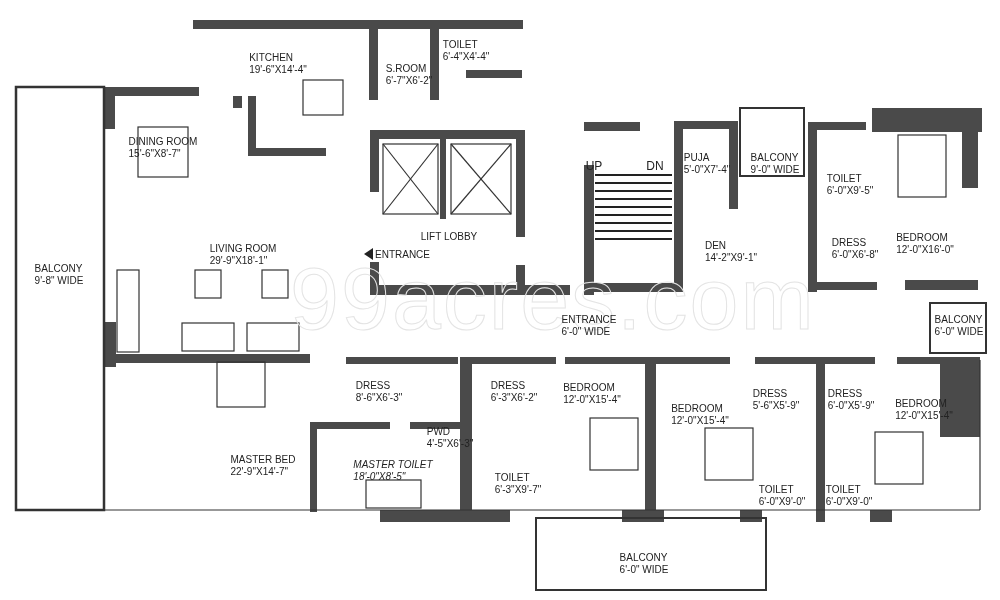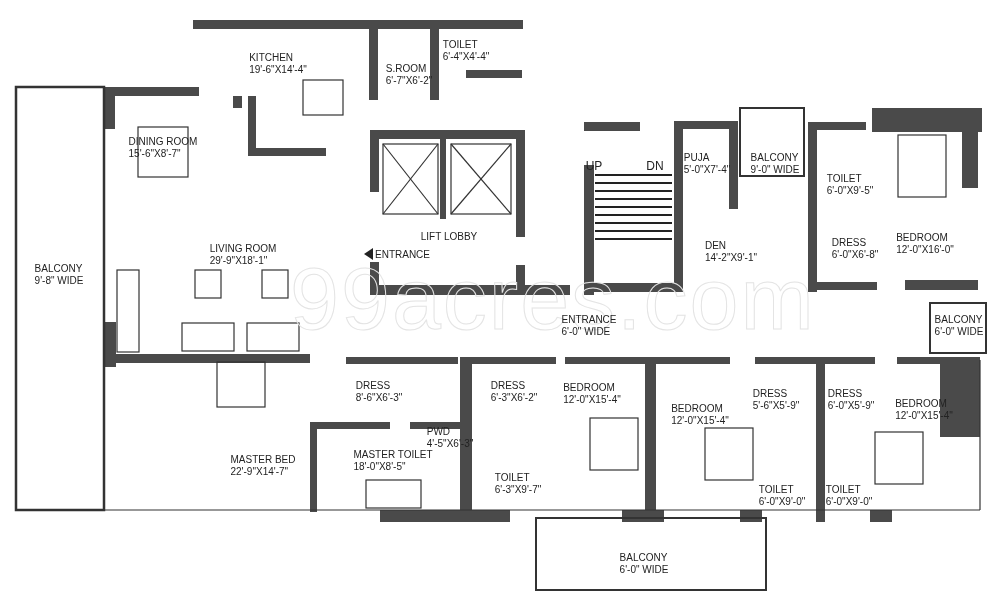--- a/index.html
+++ b/index.html
@@ -193,21 +193,21 @@
       <span>4'-5"X6'-3"</span>
     </div>
     <div class="lbl" style="left: 514px; top: 380px;">
       <span>DRESS</span>
       <span>6'-3"X6'-2"</span>
     </div>
     <div class="lbl" style="left: 240px; top: 454px; margin-left: 23px;">
       <span>MASTER BED</span>
       <span>22'-9"X14'-7"</span>
     </div>
-    <div class="lbl" style="left: 393px; top: 449px;">
+    <div class="lbl" style="left: 393px; top: 459px; font-style: italic;">
       <span>MASTER TOILET</span>
       <span>18'-0"X8'-5"</span>
     </div>
     <div class="lbl" style="left: 518px; top: 472px;">
       <span>TOILET</span>
       <span>6'-3"X9'-7"</span>
     </div>
     <div class="lbl" style="left: 592px; top: 382px;">
       <span>BEDROOM</span>
       <span>12'-0"X15'-4"</span>

